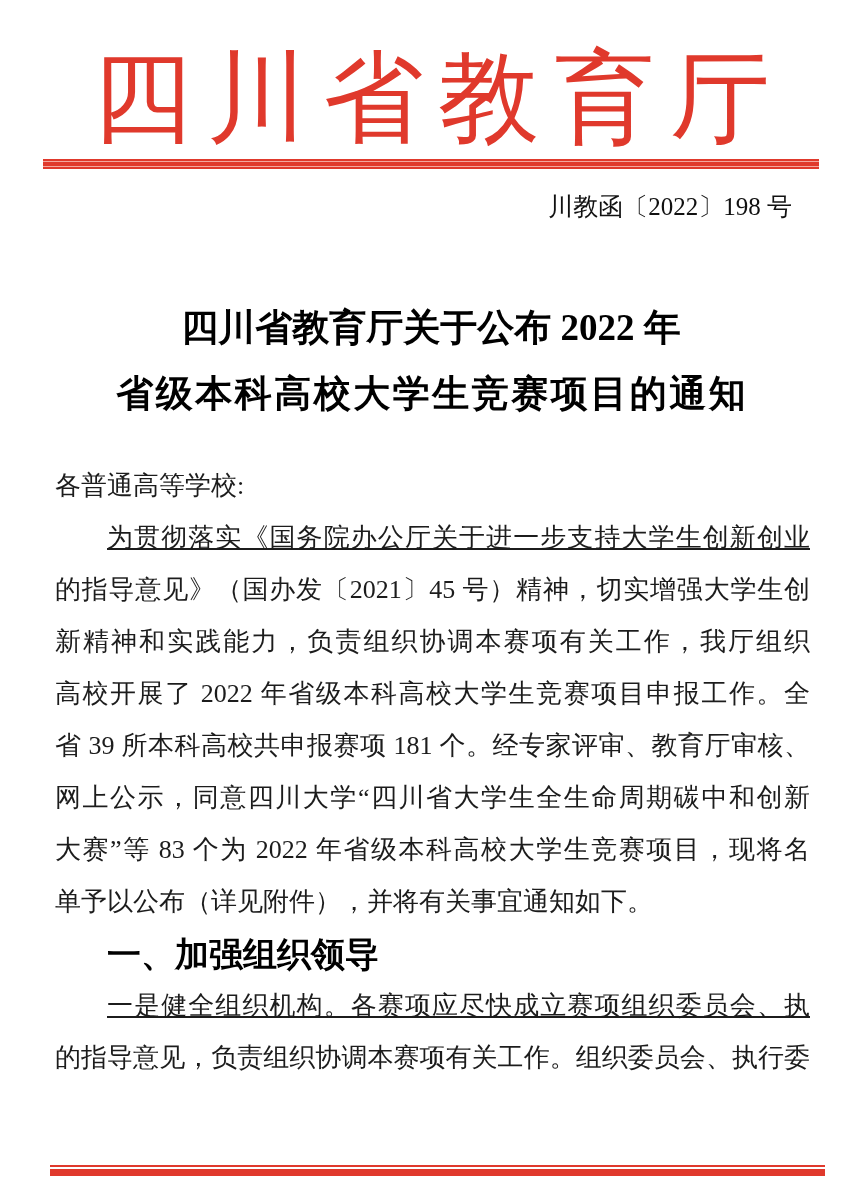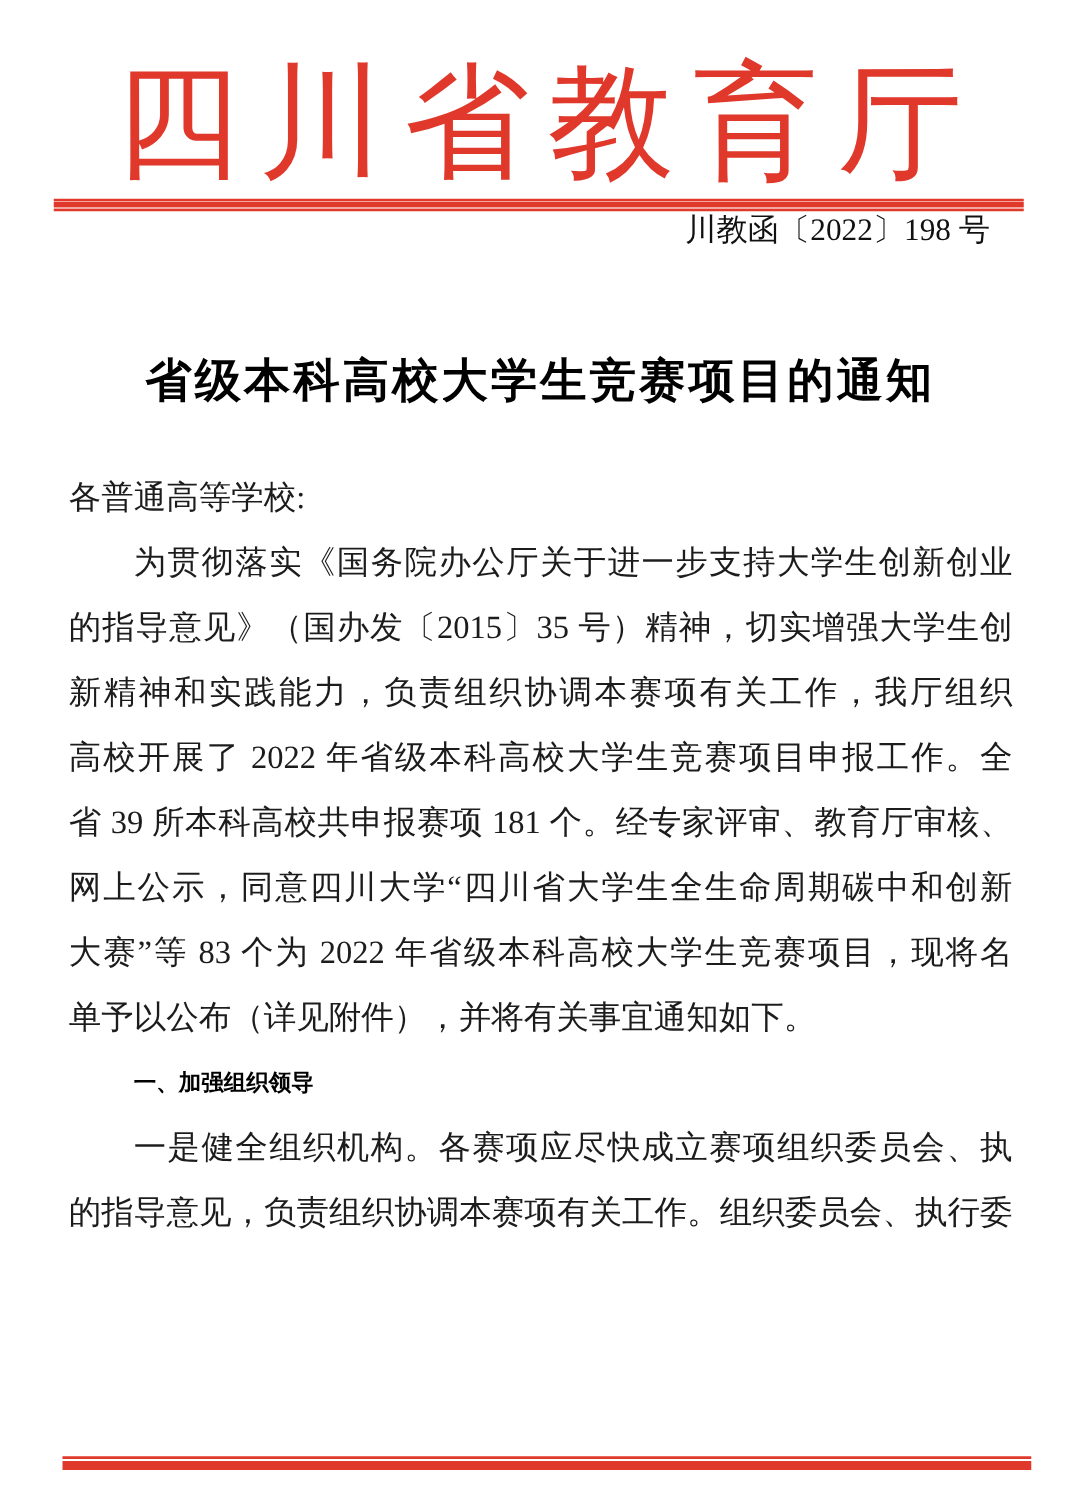--- a/index.html
+++ b/index.html
@@ -33,20 +33,21 @@
     height: 10px;
     margin: 8px auto 0;
     background: linear-gradient(to bottom,
       var(--red) 0px, var(--red) 2px,
       #f3a79e 2px, #f3a79e 3px,
       var(--red) 3px, var(--red) 7px,
       #f3a79e 7px, #f3a79e 8px,
       var(--red) 8px, var(--red) 10px);
   }
   .doc-number {
+    margin-top: 22px;
     padding-right: 70px;
     text-align: right;
     font-size: 25px;
     line-height: 32px;
     color: #111;
     padding-left: 20px;
   }
   
   .title {
     margin-top: 72px;
@@ -63,26 +64,26 @@
     font-size: 26px;
     line-height: 52px;
     color: var(--ink);
   }
   .line { white-space: nowrap; }
   .j {
     white-space: normal;
     text-align: justify;
     text-align-last: justify;
   }
-  .indent { padding-left: 52px; }
+  .indent { padding-left: 52px; text-decoration: underline; }
   .heading {
     padding-left: 52px;
     font-family: "Liberation Sans", "DejaVu Sans", sans-serif;
     font-weight: 700;
-    font-size: 18px;
+    font-size: 34px;
     color: #000;
   }
   
   .rule-bottom {
     position: absolute;
     top: 1165px;
     left: 50px;
     width: 775px;
     height: 11px;
     background: linear-gradient(to bottom,
@@ -96,29 +97,30 @@
 
 <div class="page">
 
   <div class="org-name">四川省教育厅</div>
 
   <div class="rule-top"></div>
 
   <div class="doc-number">川教函〔2022〕198 号</div>
 
   <div class="title">
+    <div class="t1">四川省教育厅关于公布 2022 年</div>
     <div class="t2">省级本科高校大学生竞赛项目的通知</div>
   </div>
 
   <div class="body">
 
     <div class="line">各普通高等学校:</div>
 
     <div class="line j indent">为贯彻落实《国务院办公厅关于进一步支持大学生创新创业</div>
-    <div class="line j">的指导意见》（国办发〔2015〕35 号）精神，切实增强大学生创</div>
+    <div class="line j">的指导意见》（国办发〔2021〕45 号）精神，切实增强大学生创</div>
     <div class="line j">新精神和实践能力，负责组织协调本赛项有关工作，我厅组织</div>
     <div class="line j">高校开展了 2022 年省级本科高校大学生竞赛项目申报工作。全</div>
     <div class="line j">省 39 所本科高校共申报赛项 181 个。经专家评审、教育厅审核、</div>
     <div class="line j">网上公示，同意四川大学“四川省大学生全生命周期碳中和创新</div>
     <div class="line j">大赛”等 83 个为 2022 年省级本科高校大学生竞赛项目，现将名</div>
     <div class="line">单予以公布（详见附件），并将有关事宜通知如下。</div>
 
     <div class="line heading">一、加强组织领导</div>
 
     <div class="line j indent">一是健全组织机构。各赛项应尽快成立赛项组织委员会、执</div>

